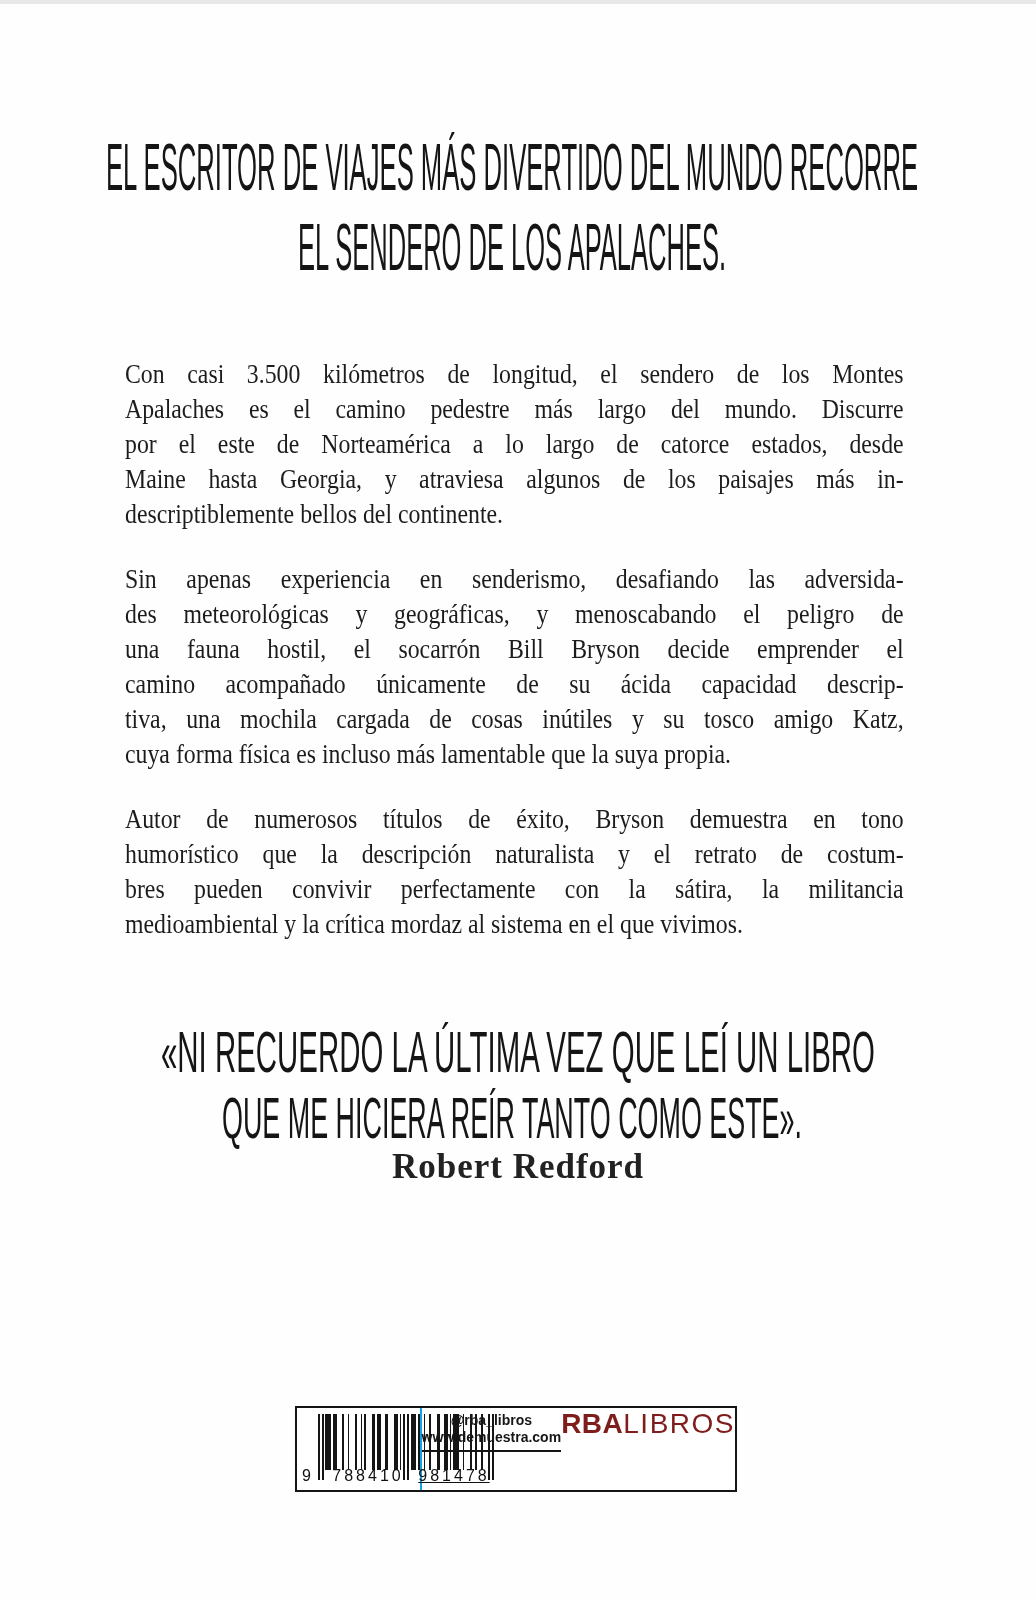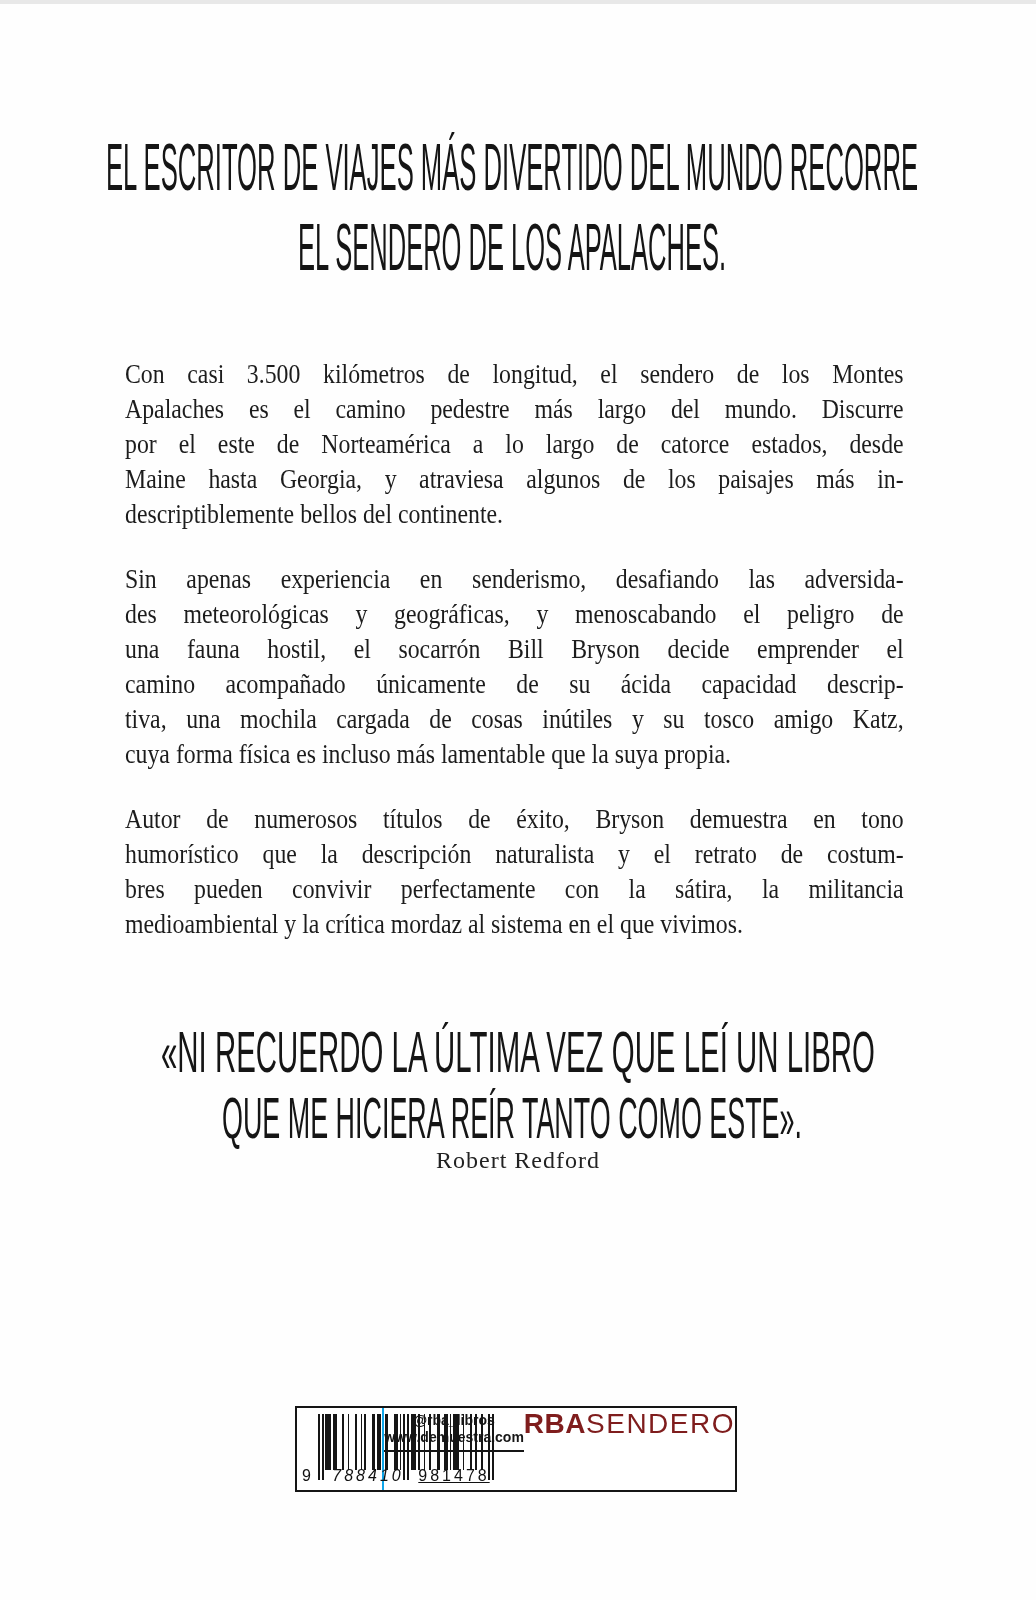--- a/index.html
+++ b/index.html
@@ -43,23 +43,24 @@
     white-space: nowrap;
   }
   .para .line:last-child { text-align-last: left; }
 
   .attribution {
     position: absolute;
     top: 1143px;
     left: 0;
     width: 100%;
     text-align: center;
-    font-size: 24px;
+    font-size: 35px;
     letter-spacing: 1px;
     color: #222;
+    font-weight: bold;
   }
 
   
   .barcode-box {
     position: absolute;
     left: 295px;
     top: 1402px;
     width: 442px;
     height: 86px;
     border: 2px solid #151515;
@@ -81,21 +82,21 @@
     position: absolute;
     bottom: 5px;
     left: 0;
     width: 100%;
     height: 18px;
     font-family: "Liberation Sans", sans-serif;
     font-size: 16px;
     color: #111;
   }
   .bd-first { position: absolute; left: 5px; bottom: 0; }
-  .bd-left  { position: absolute; left: 32px;  width: 78px; bottom: 0; text-align: center; letter-spacing: 3px; font-style: italic; }
+  .bd-left  { position: absolute; left: 32px;  width: 78px; bottom: 0; text-align: center; letter-spacing: 3px; }
   .bd-right { position: absolute; left: 118px; width: 78px; bottom: 0; text-align: center; letter-spacing: 3px; text-decoration: underline; }
 
   .pub-col {
     flex: 1;
     border-left: 2px solid #0ea5e9;
     display: flex;
     flex-direction: row;
     font-family: "Liberation Sans", sans-serif;
   }
   .pub-social {
@@ -215,18 +216,18 @@
         <span class="bd-right">981478</span>
       </div>
     </div>
     <div class="pub-col">
       <div class="pub-social">
         <div>@rba_libros</div>
         <div>www.demuestra.com</div>
       </div>
       <div class="pub-brand">
         <span class="brand-bold">RBA</span>
-          <span class="brand-light">SENDERO</span>
+          <span class="brand-light">LIBROS</span>
       </div>
     </div>
   </div>
 
 </div>
 
 </body></html>

